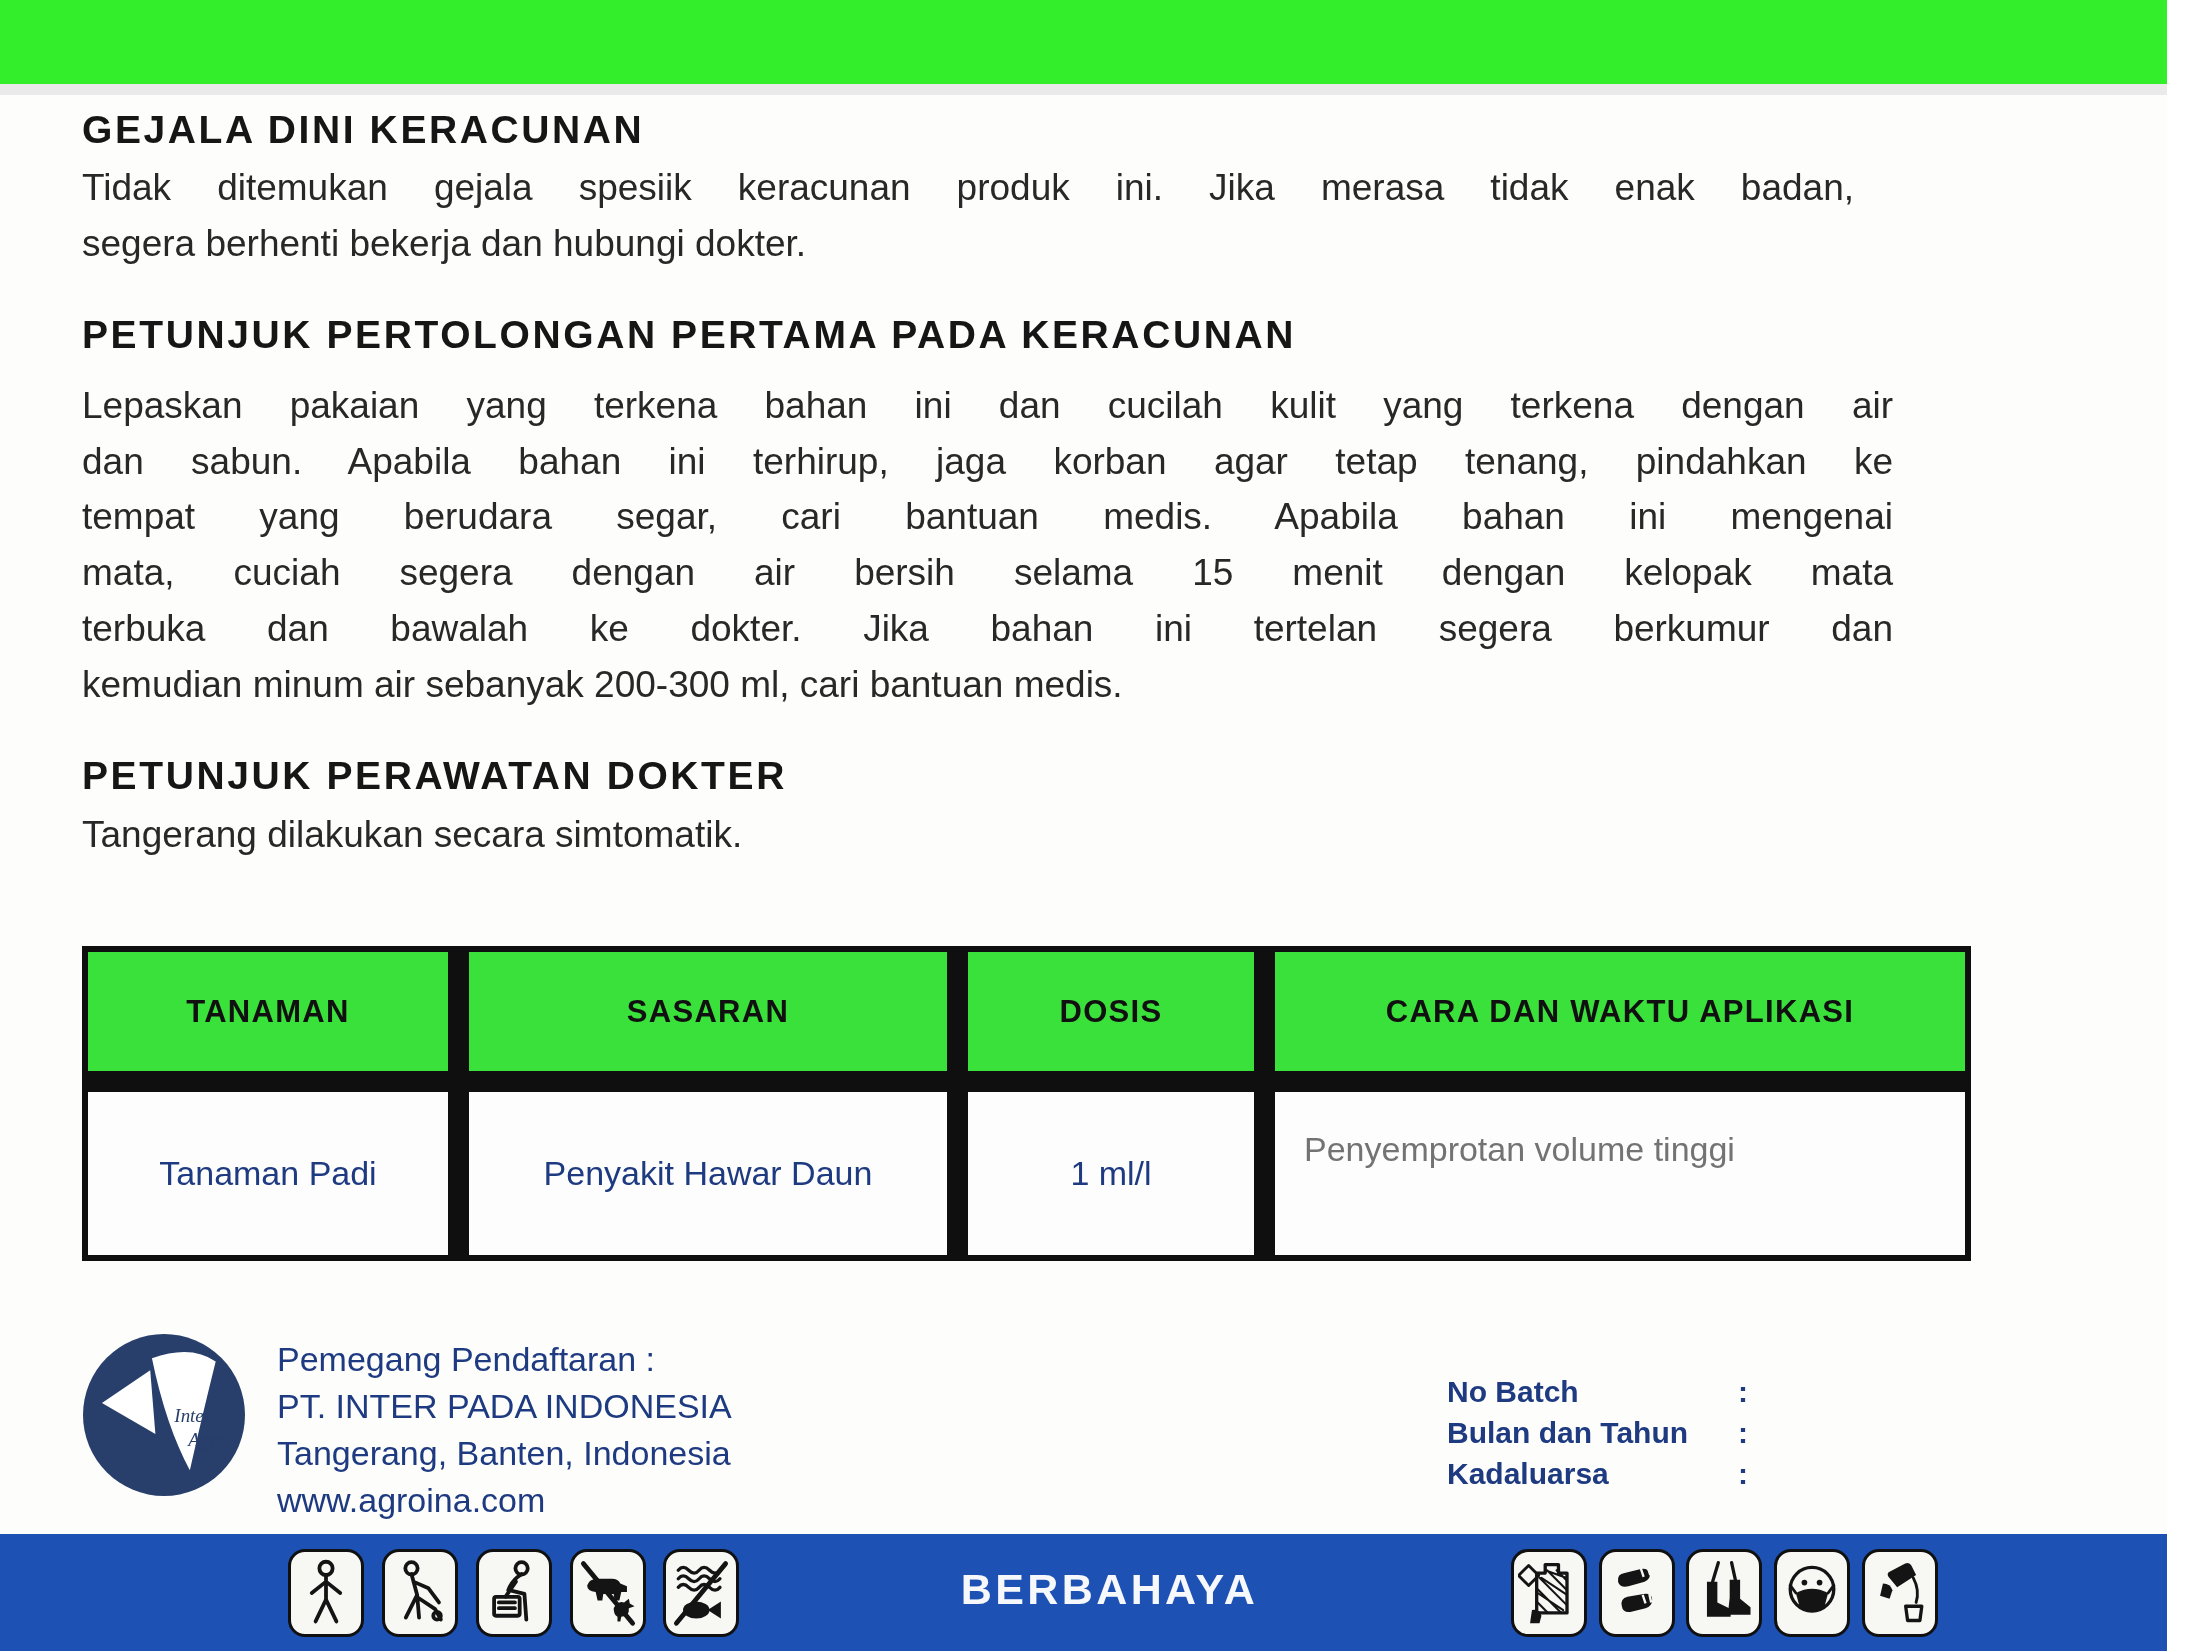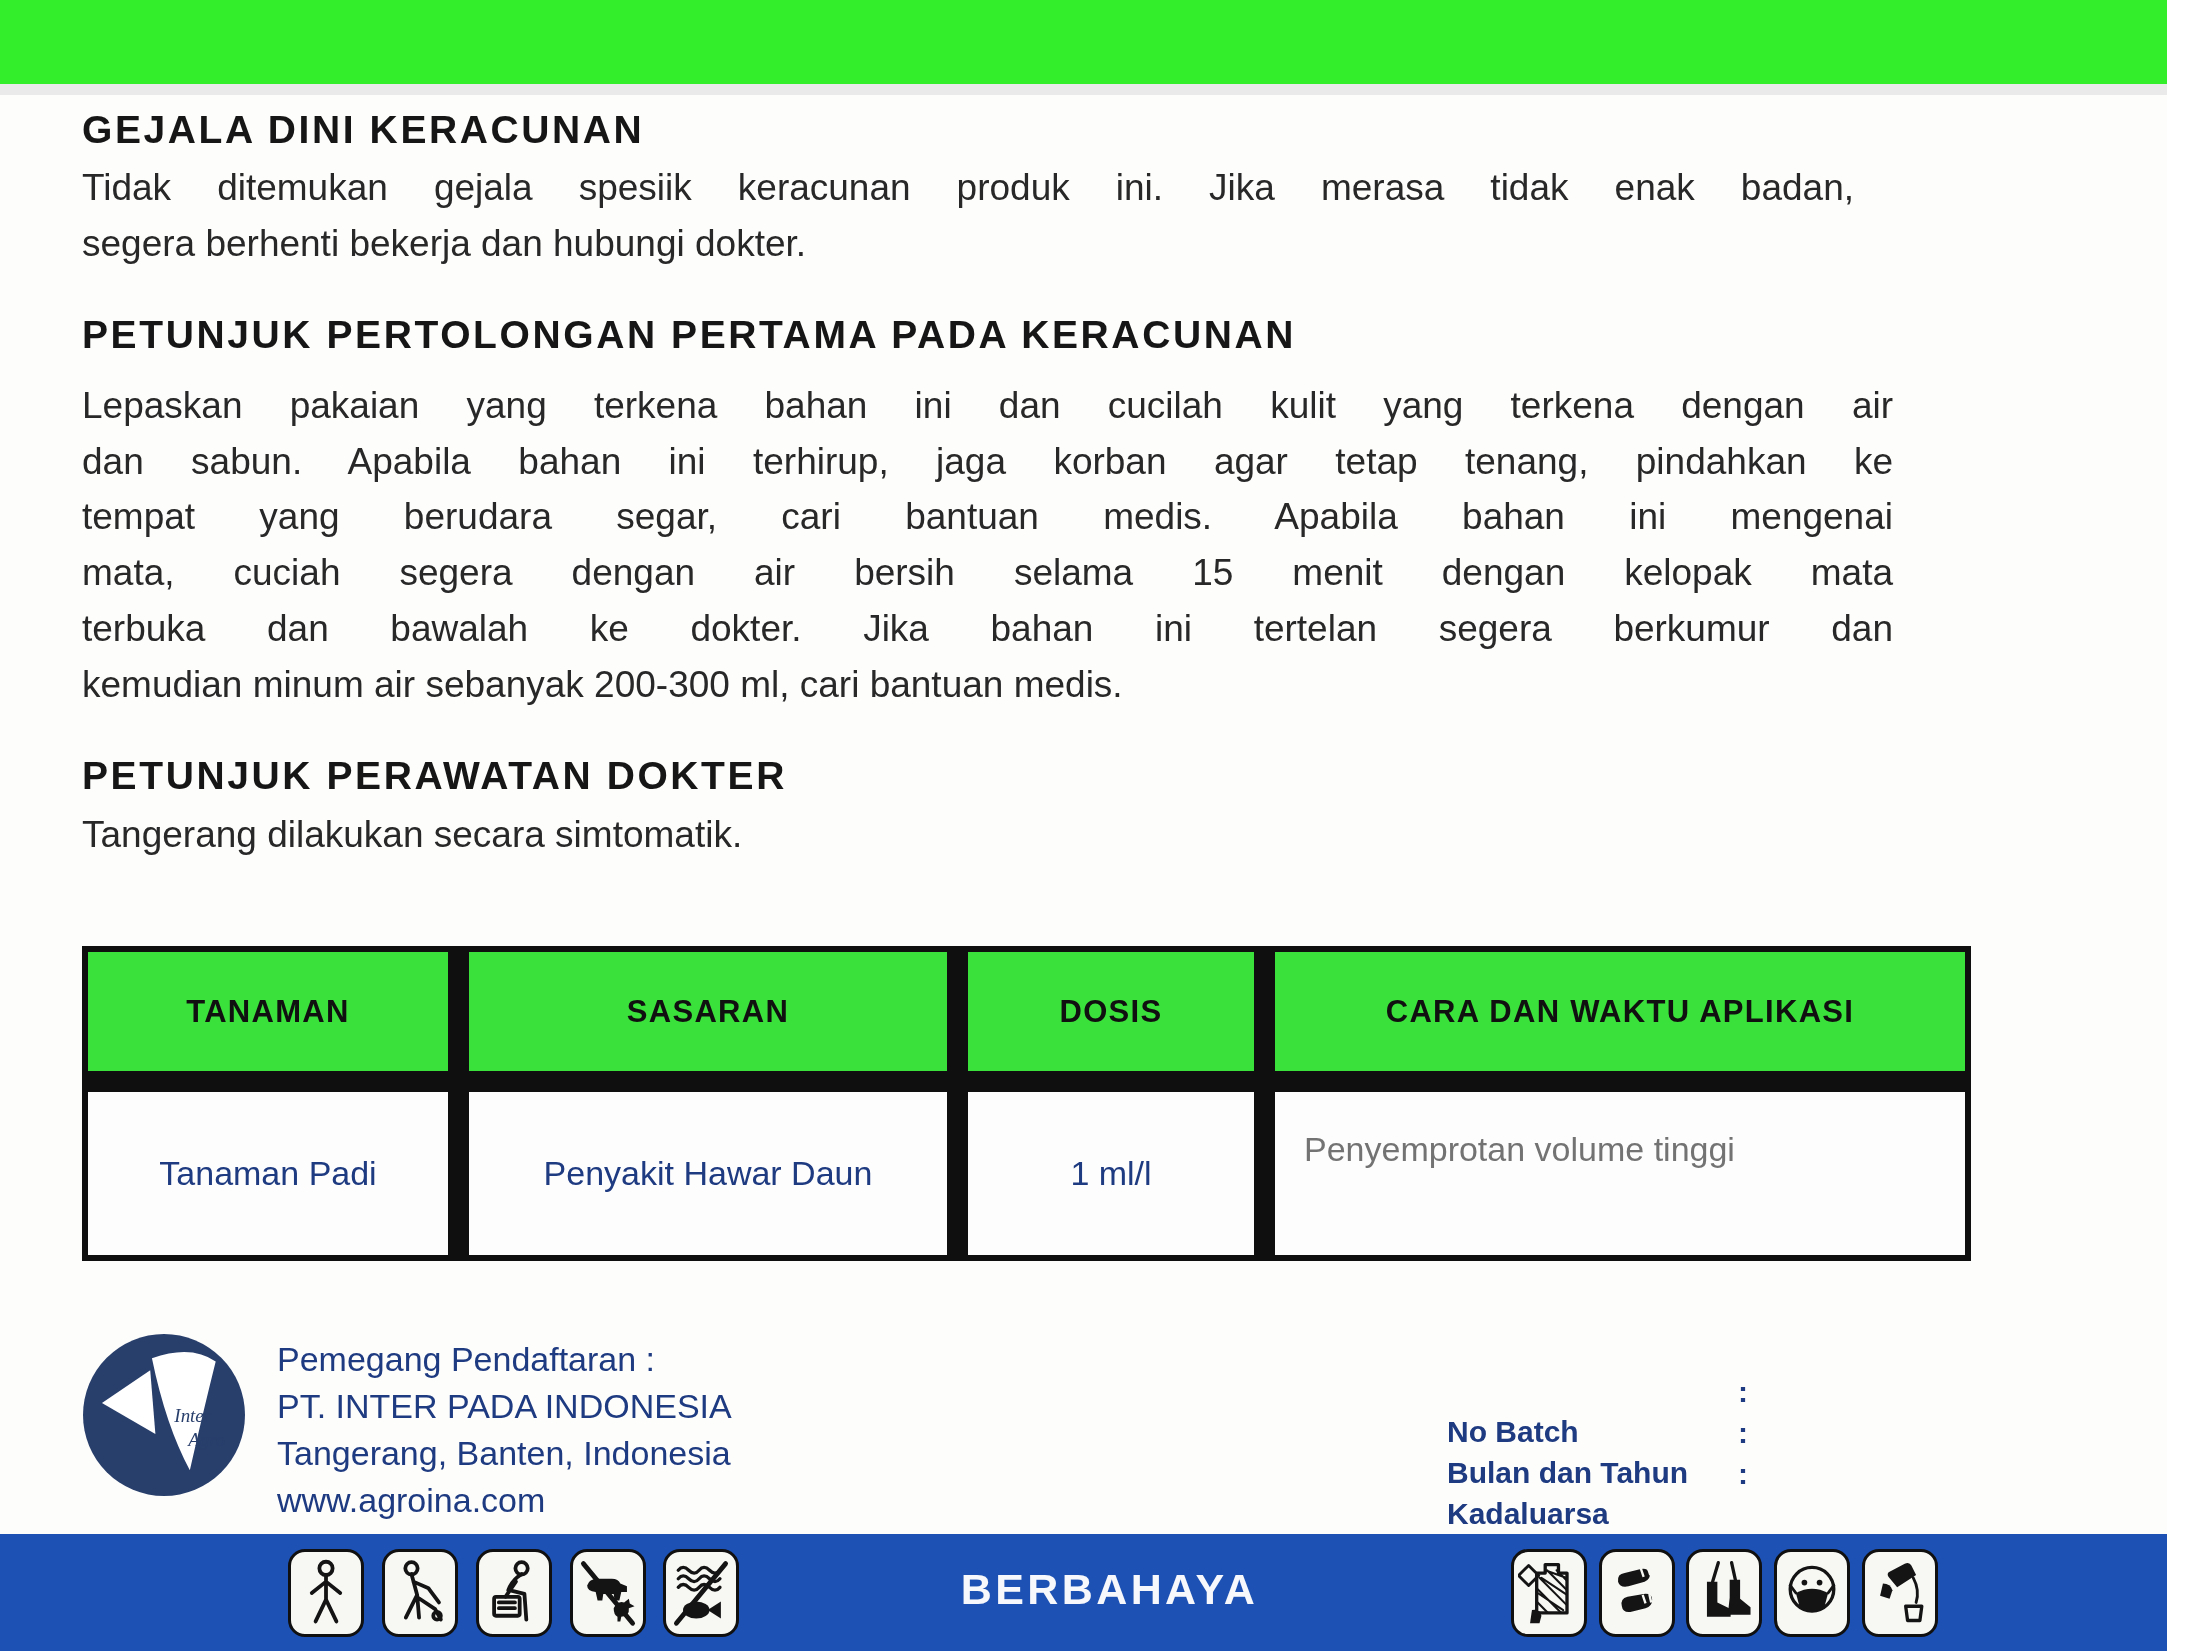--- a/index.html
+++ b/index.html
@@ -34,21 +34,21 @@
 
   
   .logo{position:absolute;left:83px;top:1334px;width:162px;height:162px;}
   .company{position:absolute;left:277px;top:1336px;}
   .company .cline{height:47px;line-height:47px;font-size:34px;font-weight:normal;
     color:#1e3a80;white-space:nowrap;}
 
   
   .batch{position:absolute;left:1447px;top:1371px;}
   .brow{display:flex;height:41px;line-height:41px;font-size:30px;font-weight:bold;color:#1e3a80;}
-  .brow .blabel{width:291px;white-space:nowrap;margin-top:40px;}
+  .brow .blabel{width:291px;white-space:nowrap;}
   .brow .bcolon{width:17px;}
 
   
   .footer{position:absolute;left:0;top:1534px;width:2203px;height:118px;background:#1d51b3;}
   .hazard{position:absolute;left:886px;top:31px;width:447px;text-align:center;
     font-size:43px;font-weight:bold;color:#f6f8fb;letter-spacing:3.4px;}
   .picto{position:absolute;top:14.6px;width:76px;height:88px;background:#f7f7f4;
     border:3.4px solid #101010;border-radius:17px;box-sizing:border-box;
     display:flex;align-items:center;justify-content:center;}
   .picto svg{width:62px;height:72px;}

